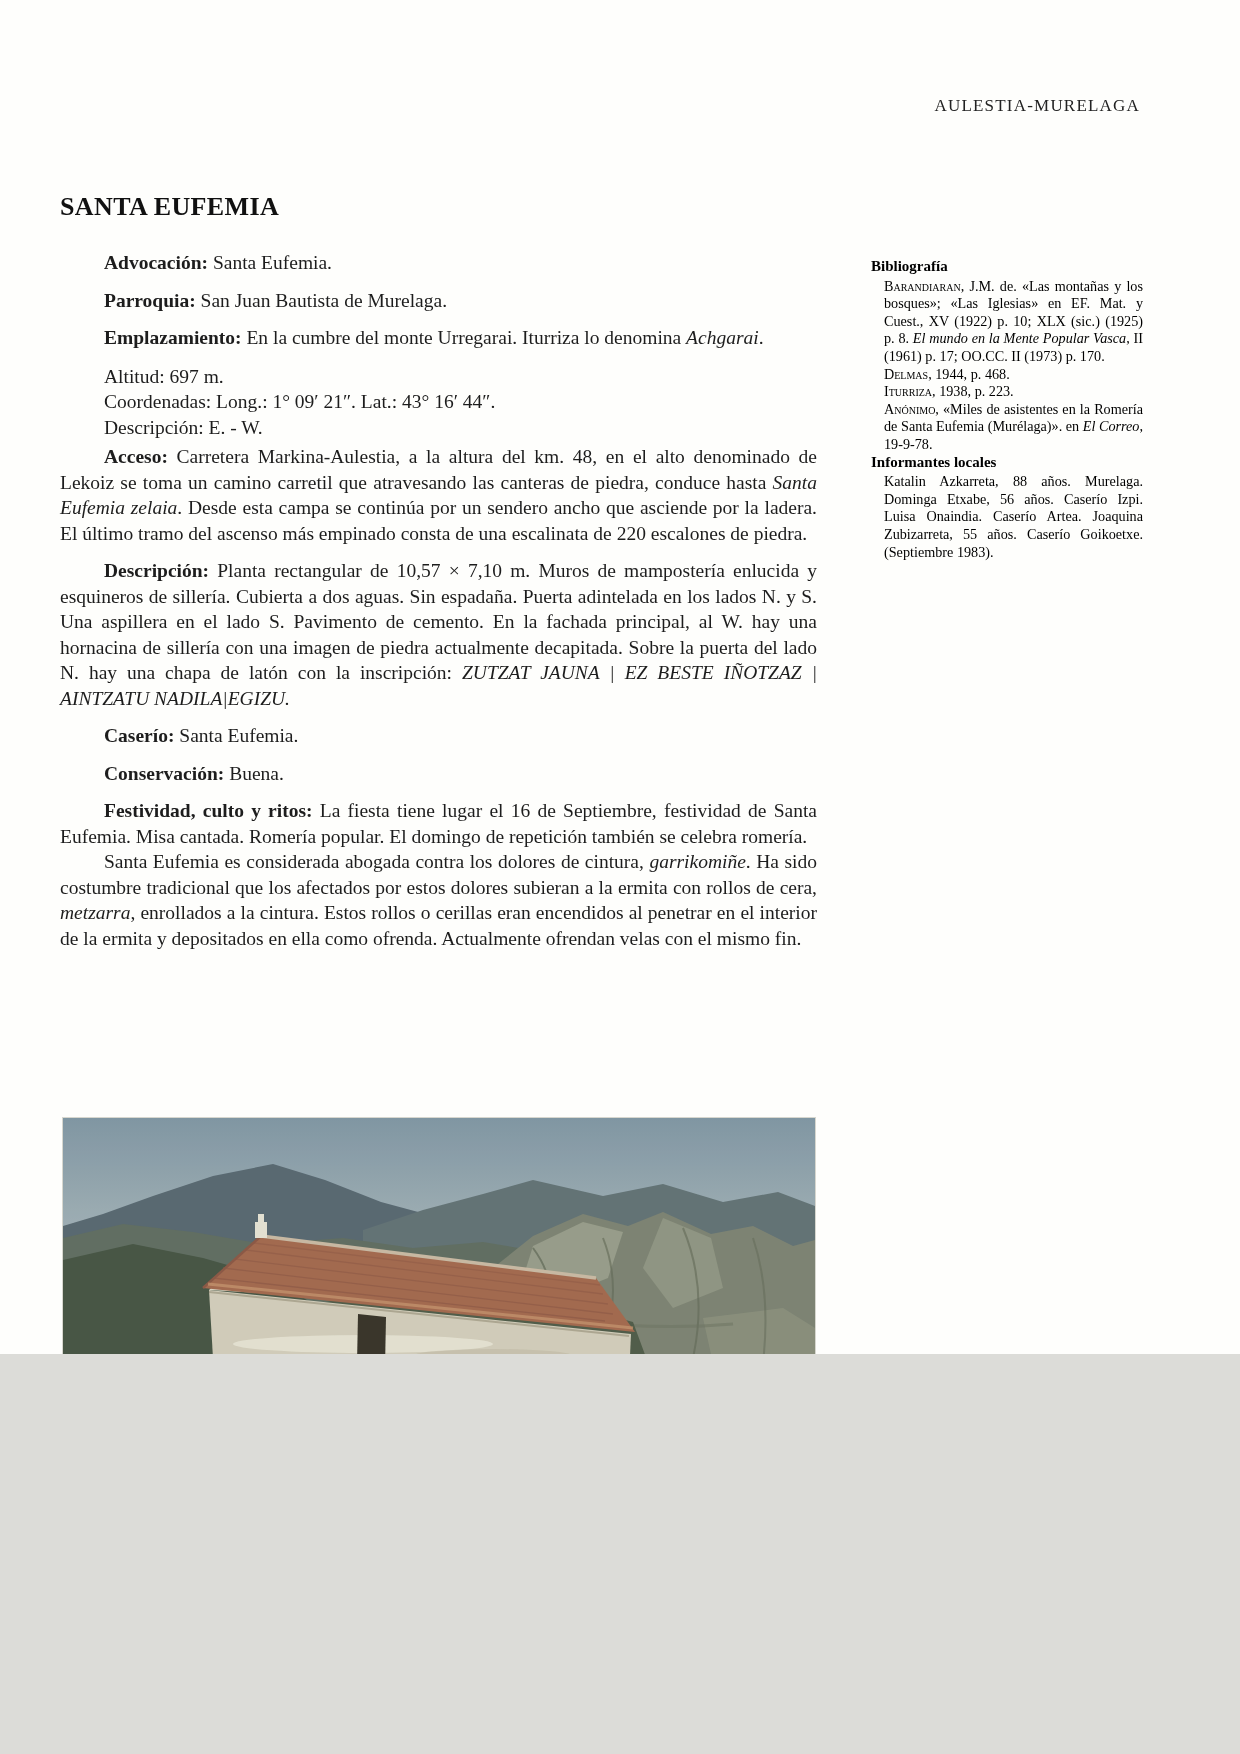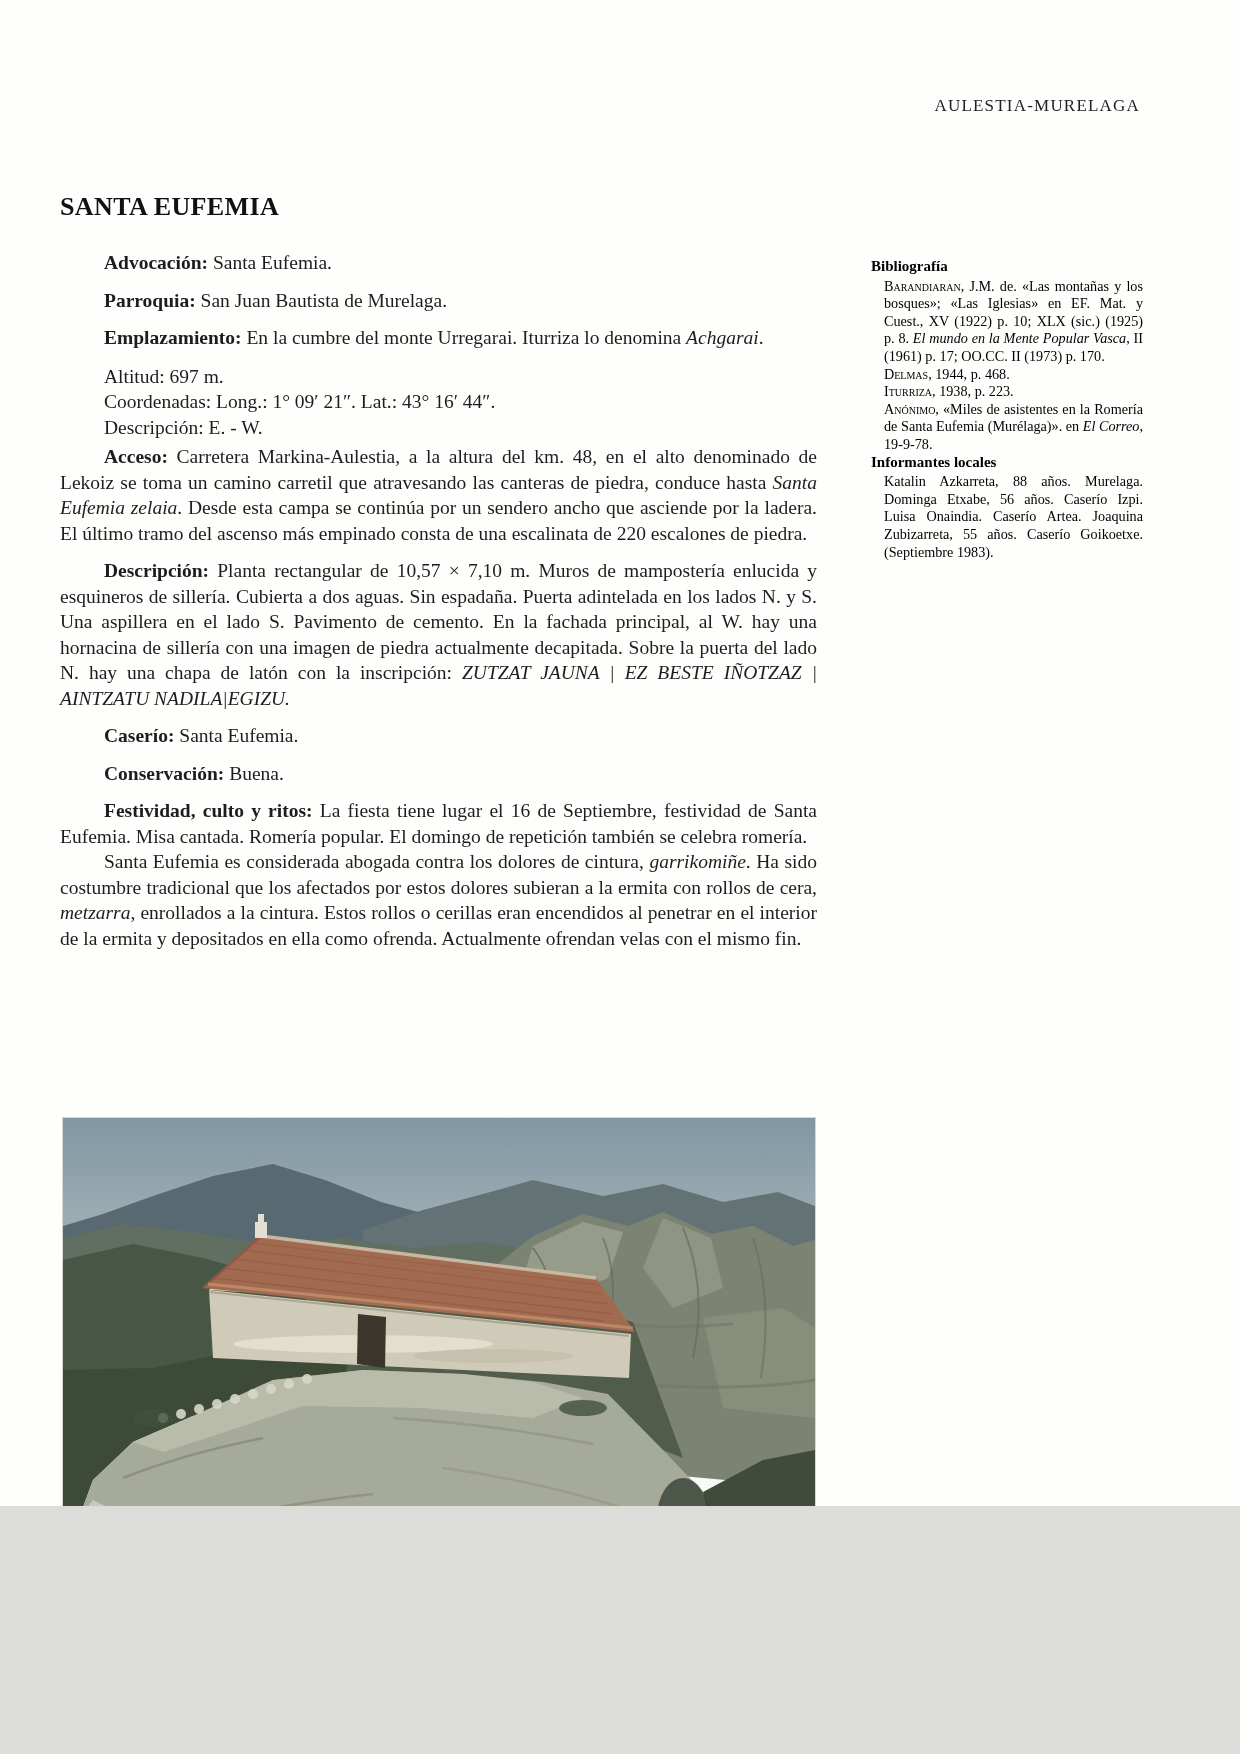--- a/index.html
+++ b/index.html
@@ -1,18 +1,18 @@
 <!DOCTYPE html>
 <html><head>
 <meta charset="utf-8">
 <style>
   * { margin:0; padding:0; box-sizing:border-box; }
   html,body { background:#dcdcd8; }
   .sheet {
-    position:relative; width:1240px; height:1506px; margin:0 auto;
+    position:relative; width:1240px; height:1354px; margin:0 auto;
     background:#fefefc; overflow:hidden;
     font-family:"Liberation Serif","DejaVu Serif",serif; color:#1d1d1d;
   }
   .running-header {
     position:absolute; top:96px; right:100px;
     font-size:17px; letter-spacing:1.2px; color:#222;
   }
   .title {
     position:absolute; top:192px; left:60px;
     font-size:26px; font-weight:700; letter-spacing:.4px; color:#111;

